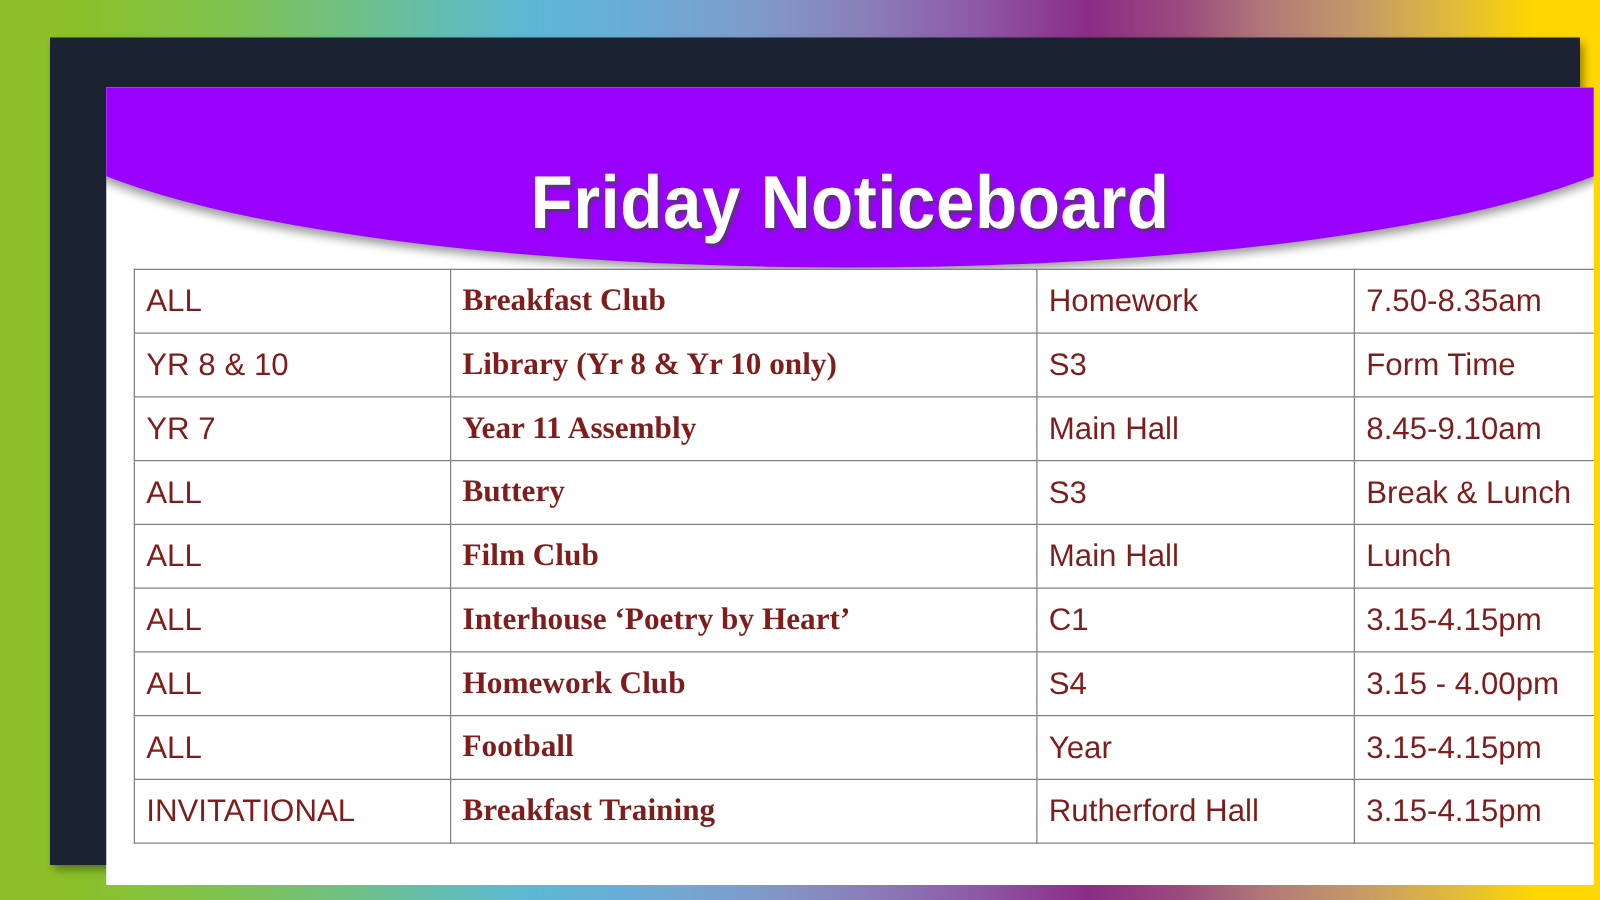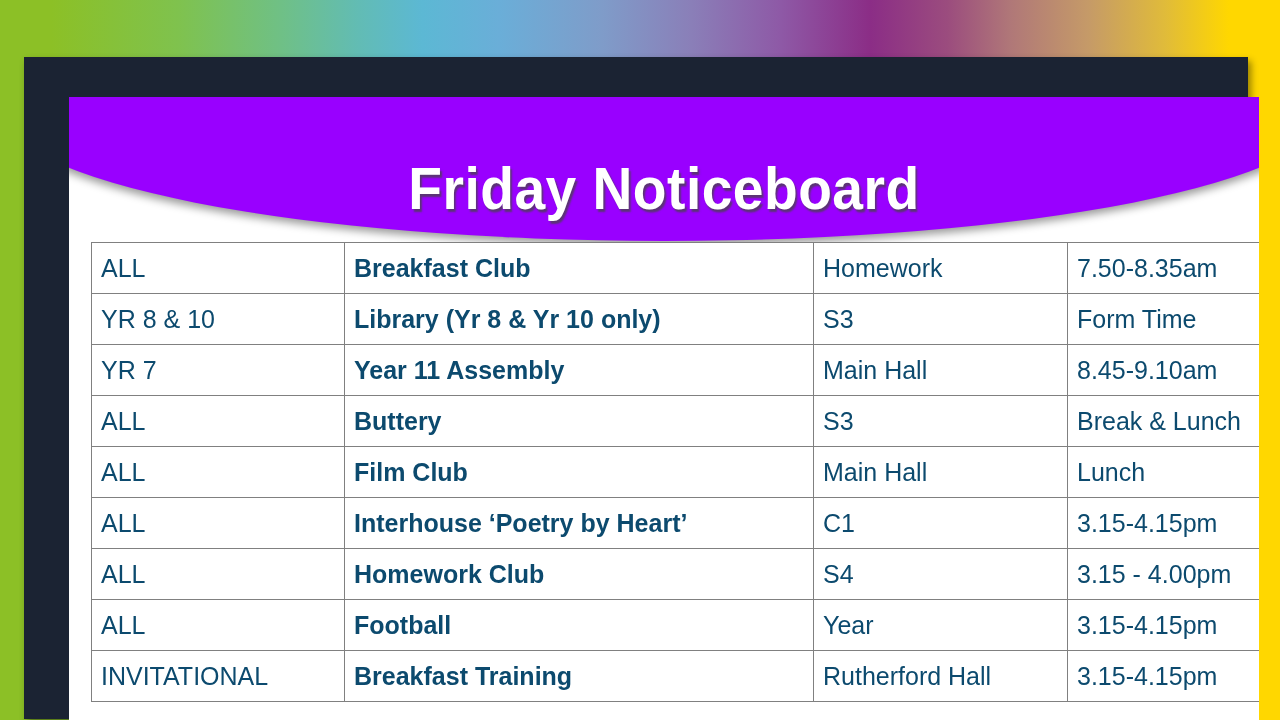--- a/index.html
+++ b/index.html
@@ -38,27 +38,26 @@
       #e0bb3a 91%,
       #ffd700 96%,
       #ffd700 100%
     );
     overflow: hidden;
   }
 
   
   .frame {
     position: absolute;
-    left: 24px;
+    left: 40px;
     top: 30px;
     width: 1224px;
     height: 662px;
     background: #1b2333;
     box-shadow: 3px 4px 7px rgba(0,0,0,0.42);
-    margin-top: 27px;
   }
 
   
   .page {
     position: absolute;
     left: 45px;
     top: 40px;
     width: 1190px;
     height: 638px;
     background: #ffffff;
@@ -103,29 +102,29 @@
     width: 1148px;
     border-collapse: collapse;
     table-layout: fixed;
     z-index: 3;
   }
   .notice-table td {
     border: 1px solid #808080;
     height: 50px;
     padding: 0 9px;
     font-size: 25px;
-    color: #0c4a6e;
+    color: #7f1d1d;
     vertical-align: middle;
     line-height: 1.15;
     background: #ffffff;
     white-space: nowrap;
     overflow: hidden;
   }
   .col-group   { width: 234px; }
-  .col-activity{ width: 450px; font-weight: bold; }
+  .col-activity{ width: 450px; font-weight: bold; font-family: Liberation Serif, serif; }
   .col-place   { width: 235px; }
   .col-time    { width: 229px; }
 </style>
 </head>
 <body>
 
 <div class="slide">
 
   <div class="frame">
 

